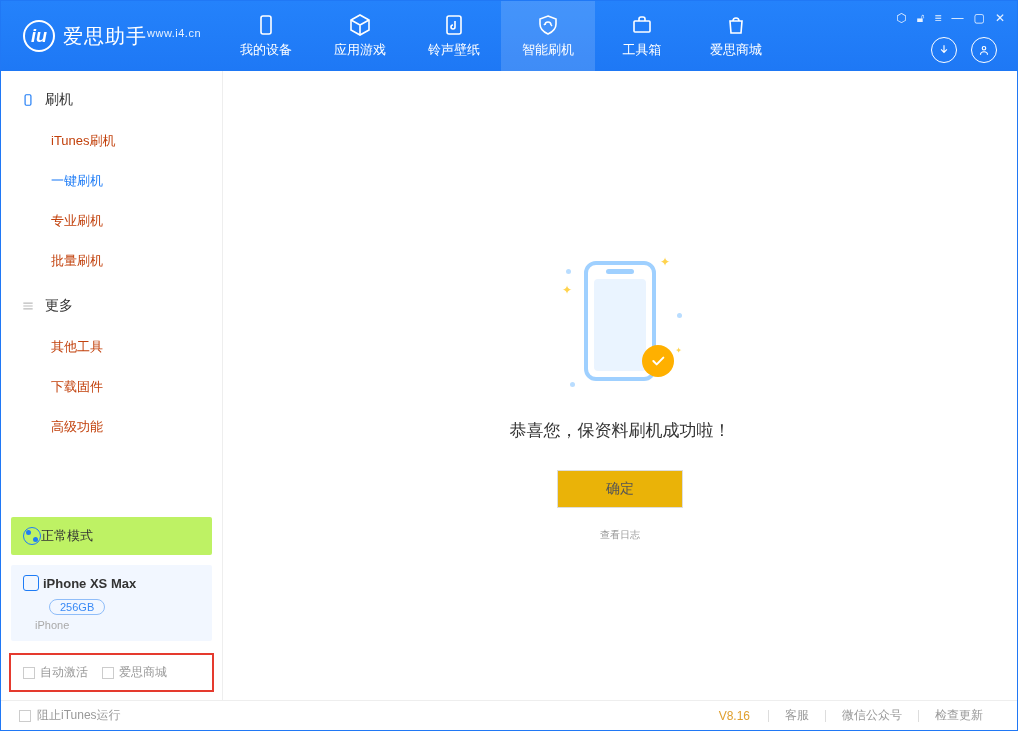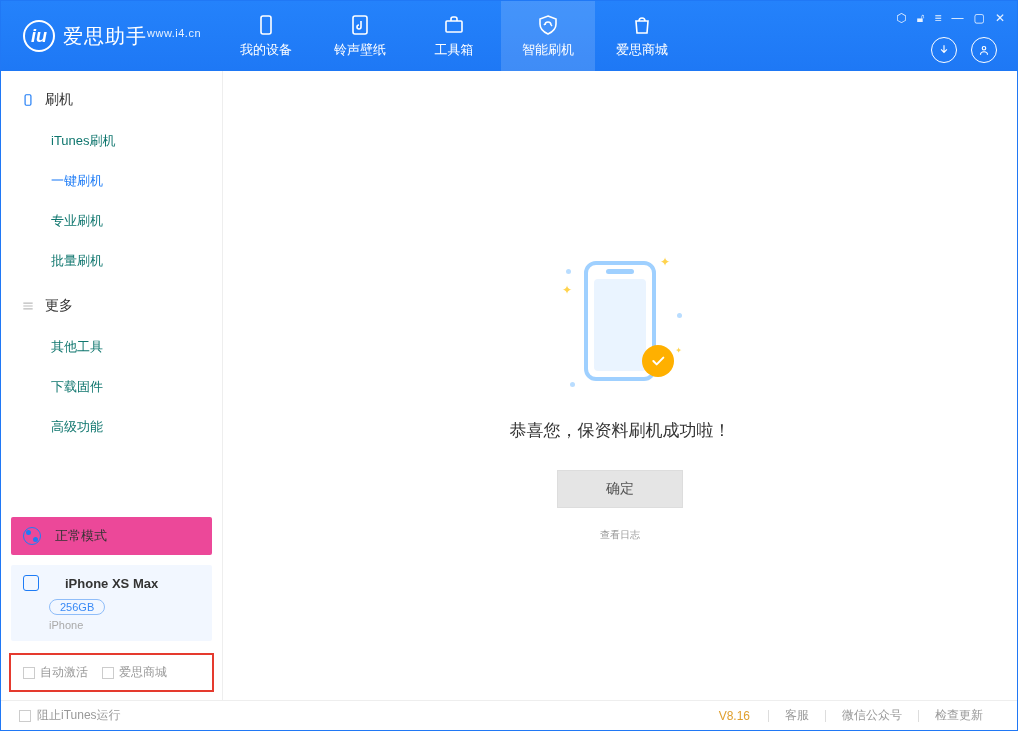--- a/index.html
+++ b/index.html
@@ -20,36 +20,36 @@
 .header-right .sm { cursor: pointer; opacity: .9; }
 .header-round { position: absolute; right: 20px; bottom: 8px; display: flex; gap: 14px; }
 .round-btn { width: 26px; height: 26px; border: 1.6px solid #fff; border-radius: 50%; display: flex; align-items: center; justify-content: center; cursor: pointer; }
 
 
 .body { display: flex; height: calc(731px - 70px - 30px - 2px); }
 .sidebar { width: 222px; border-right: 1px solid #eee; display: flex; flex-direction: column; }
 .side-section { padding: 20px 0 8px 0; }
 .side-head { display: flex; align-items: center; gap: 10px; padding: 0 20px; font-size: 14px; color: #333; font-weight: 500; margin-bottom: 12px; }
 .side-head .ico { width: 14px; height: 14px; }
-.side-item { padding: 11px 0 11px 50px; font-size: 13px; color: #0f766e; cursor: pointer; }
+.side-item { padding: 11px 0 11px 50px; font-size: 13px; color: #c2410c; cursor: pointer; }
 .side-item.active { color: #1e7cf6; }
 .side-spacer { flex: 1; }
 
-.mode-box { margin: 0 10px 10px 10px; background: #ec4899; border-radius: 2px; padding: 10px 12px; display: flex; align-items: center; gap: 14px; font-size: 13px; color: #333; }
+.mode-box { margin: 0 10px 10px 10px; background: #bef264; border-radius: 2px; padding: 10px 12px; display: flex; align-items: center; gap: 0; font-size: 13px; color: #333; }
 .mode-ico { width: 18px; height: 18px; border: 1.5px solid #1e7cf6; border-radius: 50%; position: relative; }
 .mode-ico::before, .mode-ico::after { content: ""; position: absolute; width: 5px; height: 5px; background: #1e7cf6; border-radius: 50%; }
 .mode-ico::before { top: 2px; left: 2px; }
 .mode-ico::after { bottom: 2px; right: 2px; }
 
 .device-box { margin: 0 10px 12px 10px; background: #f2f7ff; border-radius: 2px; padding: 10px 12px; }
-.device-row { display: flex; align-items: center; gap: 26px; margin-bottom: 6px; }
+.device-row { display: flex; align-items: center; gap: 4px; margin-bottom: 6px; }
 .device-ico { width: 16px; height: 16px; border: 1.5px solid #1e7cf6; border-radius: 3px; }
 .device-name { font-size: 13px; font-weight: bold; color: #333; }
 .cap-pill { display: inline-block; border: 1px solid #8fbdf9; color: #3a8af6; font-size: 11px; border-radius: 10px; padding: 1px 10px; margin-left: 26px; margin-bottom: 4px; }
-.device-sub { font-size: 11px; color: #aaa; margin-left: 26px; }
+.device-sub { font-size: 11px; color: #aaa; margin-left: 12px; }
 
 .opt-row { border: 2px solid #e53a2e; padding: 9px 12px; margin: 0 8px 8px 8px; display: flex; gap: 14px; align-items: center; font-size: 12px; color: #999; }
 .opt { display: flex; align-items: center; gap: 5px; cursor: pointer; justify-content: center; }
 .chk { width: 12px; height: 12px; border: 1px solid #ccc; }
 
 .main { flex: 1; display: flex; flex-direction: column; align-items: center; padding-top: 190px; }
 .phone-ill { position: relative; width: 100px; height: 130px; margin-bottom: 28px; }
 .phone-body { position: absolute; left: 14px; top: 0; width: 72px; height: 120px; border: 4px solid #9fd0ff; border-radius: 12px; background: #fff; }
 .phone-body::before { content: ""; position: absolute; top: 4px; left: 50%; transform: translateX(-50%); width: 28px; height: 5px; background: #9fd0ff; border-radius: 3px; }
 .phone-body::after { content: ""; position: absolute; top: 14px; left: 6px; right: 6px; bottom: 6px; background: #eaf4ff; border-radius: 4px; }
@@ -58,21 +58,21 @@
 .spark { position: absolute; color: #ffd34d; font-size: 12px; }
 .spark.s1 { top: 22px; left: -8px; }
 .spark.s2 { top: -6px; right: 0; } 
 .spark.s3 { bottom: 36px; right: -12px; font-size: 8px; }
 .dot { position: absolute; width: 5px; height: 5px; background: #b9ddff; border-radius: 50%; }
 .dot.d1 { top: 8px; left: -4px; }
 .dot.d2 { bottom: 4px; left: 0; }
 .dot.d3 { top: 52px; right: -12px; }
 
 .success-msg { font-size: 17px; color: #333; margin-bottom: 28px; }
-.confirm-btn { border: 1px solid #ddd; background: #e5e5e5; padding: 9px 48px; font-size: 14px; color: #555; cursor: pointer; margin-bottom: 20px; }
+.confirm-btn { border: 1px solid #ddd; background: #eab308; padding: 9px 48px; font-size: 14px; color: #555; cursor: pointer; margin-bottom: 20px; }
 .view-log { font-size: 10px; color: #999; cursor: pointer; }
 
 
 .footer { height: 30px; border-top: 1px solid #eee; display: flex; align-items: center; padding: 0 18px; font-size: 12px; color: #999; }
 .footer .left { display: flex; align-items: center; gap: 6px; }
 .footer .left .chk { width: 12px; height: 12px; border: 1px solid #ccc; }
 .footer-spacer { flex: 1; }
 .footer .ver { color: #e0a030; margin-right: 18px; }
 .footer .links { display: flex; gap: 0; align-items: center; }
 .footer .links span { padding: 0 16px; cursor: pointer; }
@@ -94,43 +94,52 @@
       <span class="tab-icon">
           <svg viewBox="0 0 24 24" fill="none" stroke="#fff" stroke-width="1.6">
             <rect x="7" y="3" width="10" height="18" rx="2"></rect>
           </svg>
         </span>
       <span>我的设备</span>
     </div>
     <div class="tab">
       <span class="tab-icon">
           <svg viewBox="0 0 24 24" fill="none" stroke="#fff" stroke-width="1.6">
+            <path d="M12 2l9 5v10l-9 5-9-5V7z"></path>
+            <path d="M12 12l9-5M12 12v10M12 12L3 7"></path>
+          </svg>
+        </span>
+      <span>应用游戏</span>
+    </div>
+    <div class="tab">
+      <span class="tab-icon">
+          <svg viewBox="0 0 24 24" fill="none" stroke="#fff" stroke-width="1.6">
             <rect x="5" y="3" width="14" height="18" rx="2"></rect>
             <path d="M13 8v6a2 2 0 11-2-2"></path>
           </svg>
         </span>
       <span>铃声壁纸</span>
     </div>
+    <div class="tab active">
+      <span class="tab-icon">
+          <svg viewBox="0 0 24 24" fill="none" stroke="#fff" stroke-width="1.6">
+            <path d="M12 3l8 3v5c0 5-3.5 8-8 10-4.5-2-8-5-8-10V6z"></path>
+            <path d="M9 12a3 3 0 016 0M9 12l-1-1M15 12l1 1"></path>
+          </svg>
+        </span>
+      <span>智能刷机</span>
+    </div>
     <div class="tab">
       <span class="tab-icon">
           <svg viewBox="0 0 24 24" fill="none" stroke="#fff" stroke-width="1.6">
             <rect x="4" y="8" width="16" height="11" rx="1"></rect>
             <path d="M9 8V6a2 2 0 012-2h2a2 2 0 012 2v2"></path>
           </svg>
         </span>
       <span>工具箱</span>
-    </div>
-    <div class="tab active">
-      <span class="tab-icon">
-          <svg viewBox="0 0 24 24" fill="none" stroke="#fff" stroke-width="1.6">
-            <path d="M12 3l8 3v5c0 5-3.5 8-8 10-4.5-2-8-5-8-10V6z"></path>
-            <path d="M9 12a3 3 0 016 0M9 12l-1-1M15 12l1 1"></path>
-          </svg>
-        </span>
-      <span>智能刷机</span>
     </div>
     <div class="tab">
       <span class="tab-icon">
           <svg viewBox="0 0 24 24" fill="none" stroke="#fff" stroke-width="1.6">
             <path d="M6 8h12l-1 12H7z"></path>
             <path d="M9 8a3 3 0 016 0"></path>
           </svg>
         </span>
       <span>爱思商城</span>
     </div>

